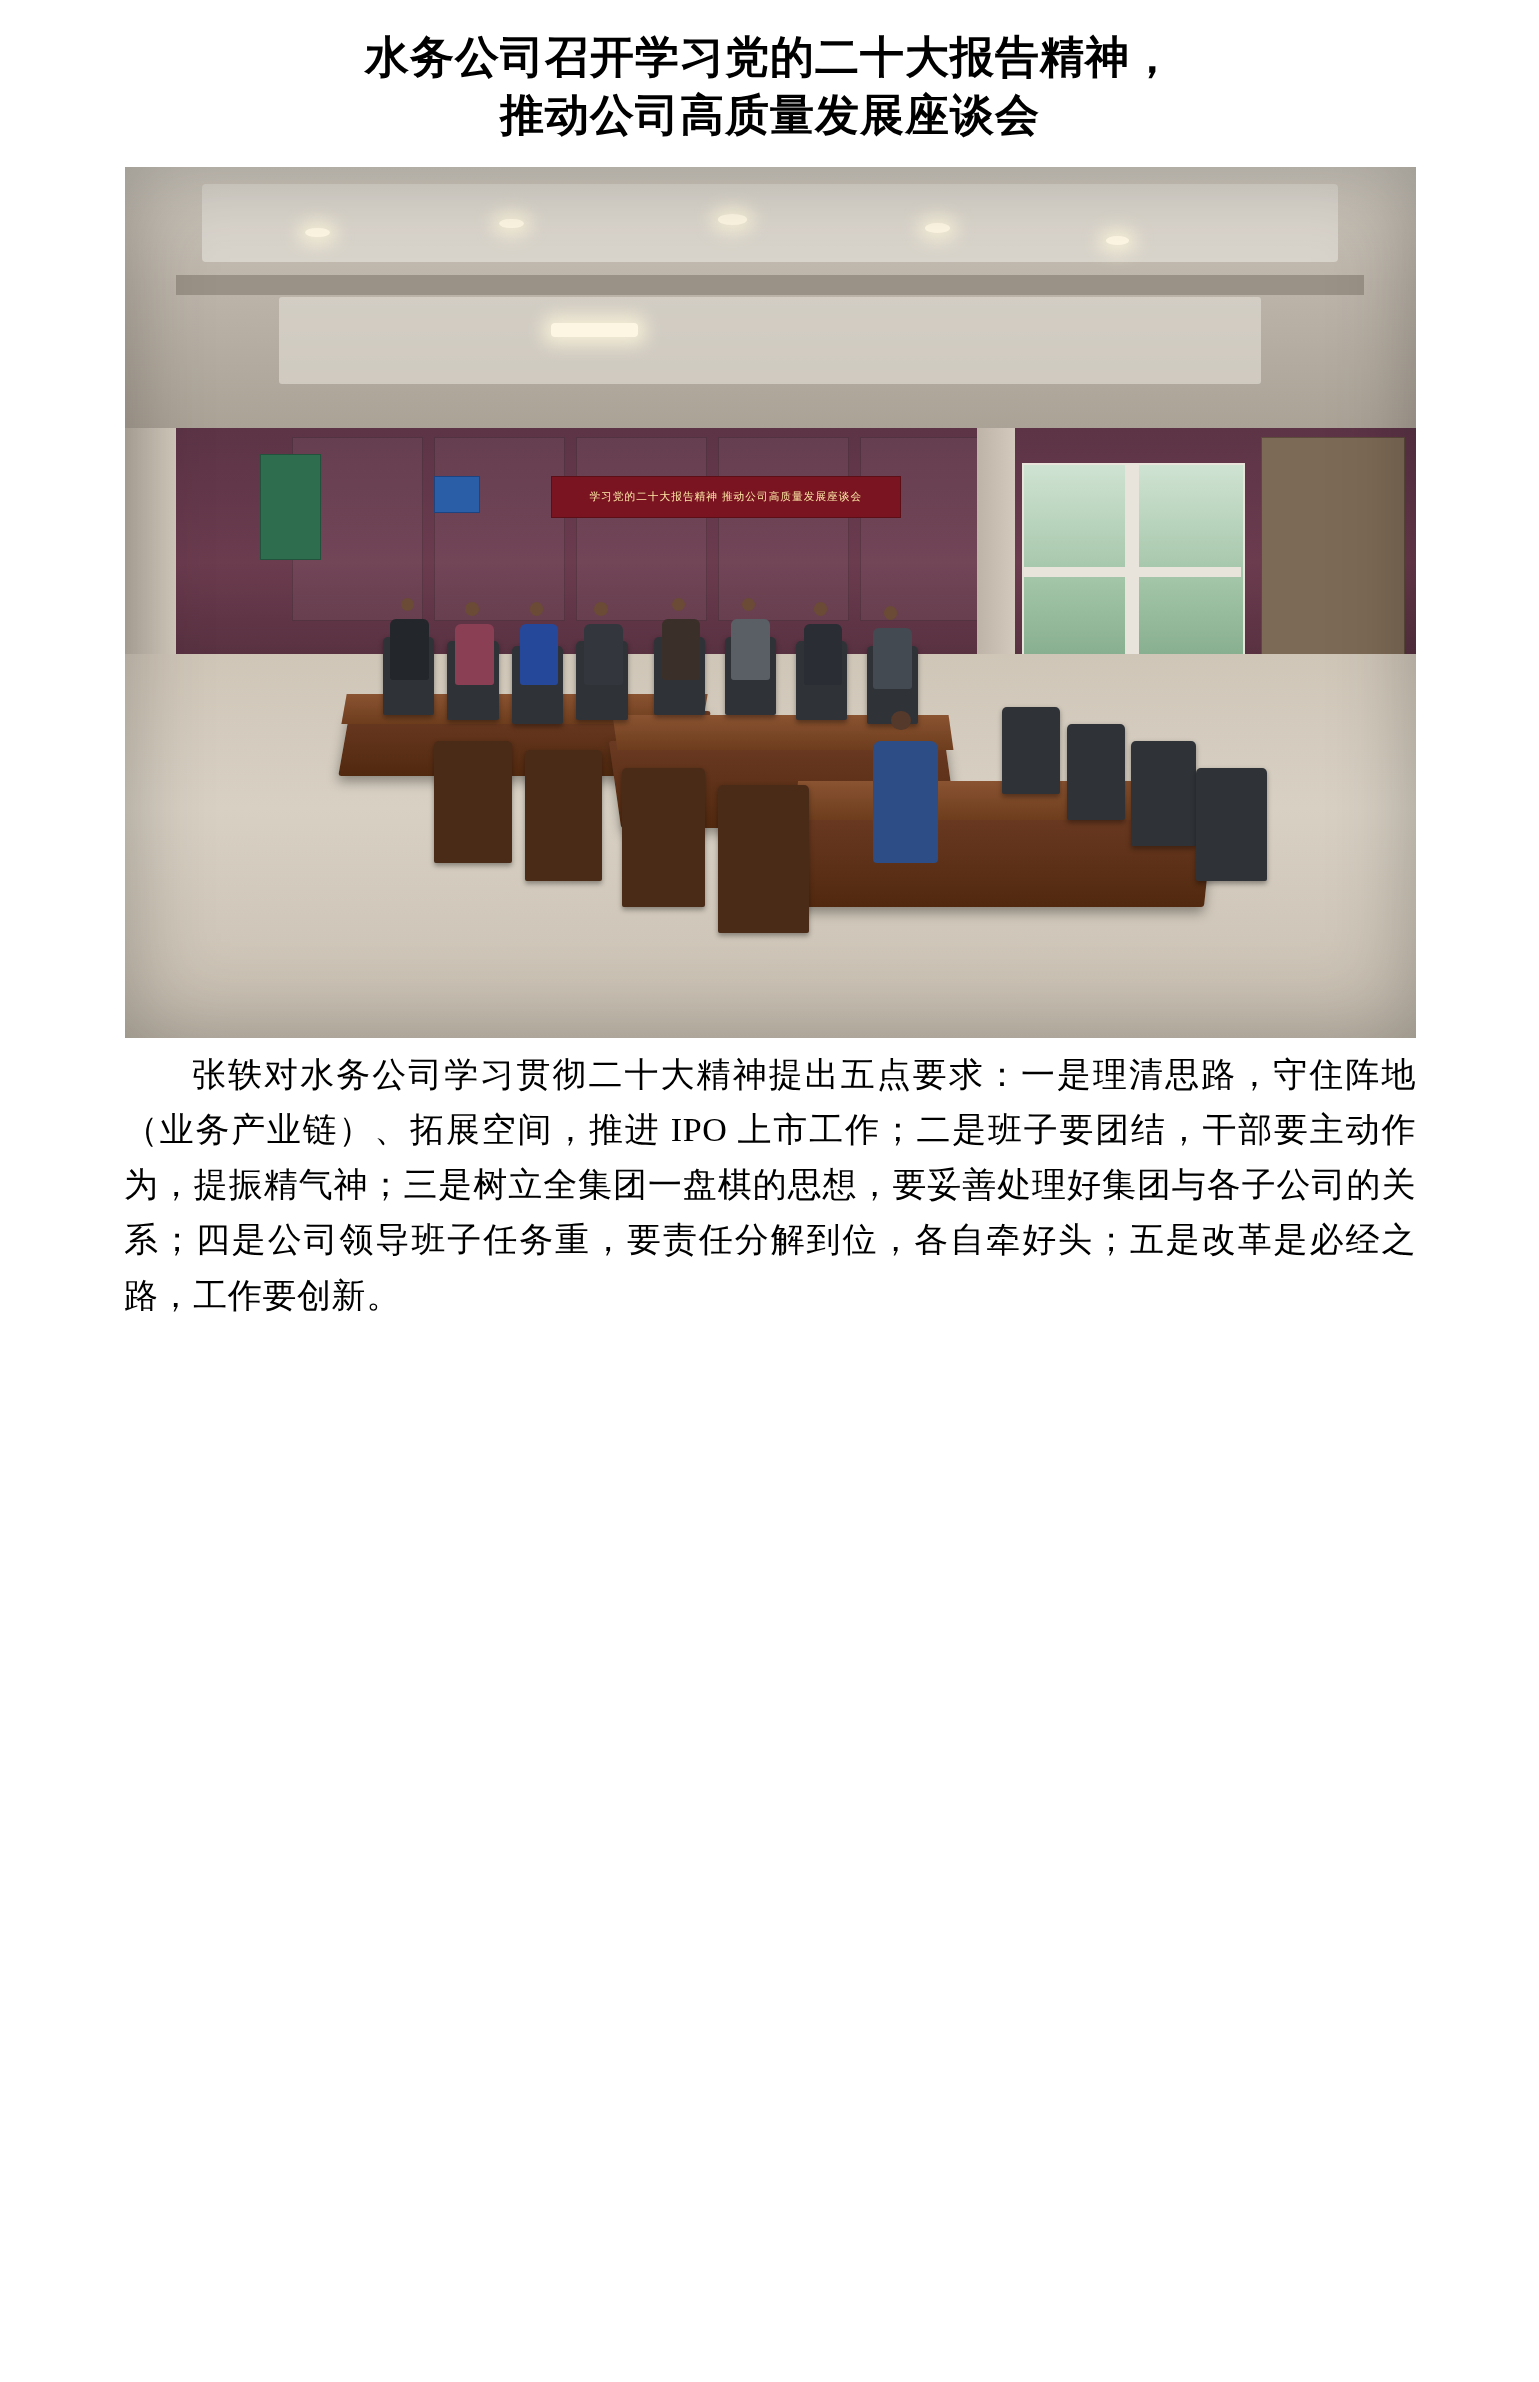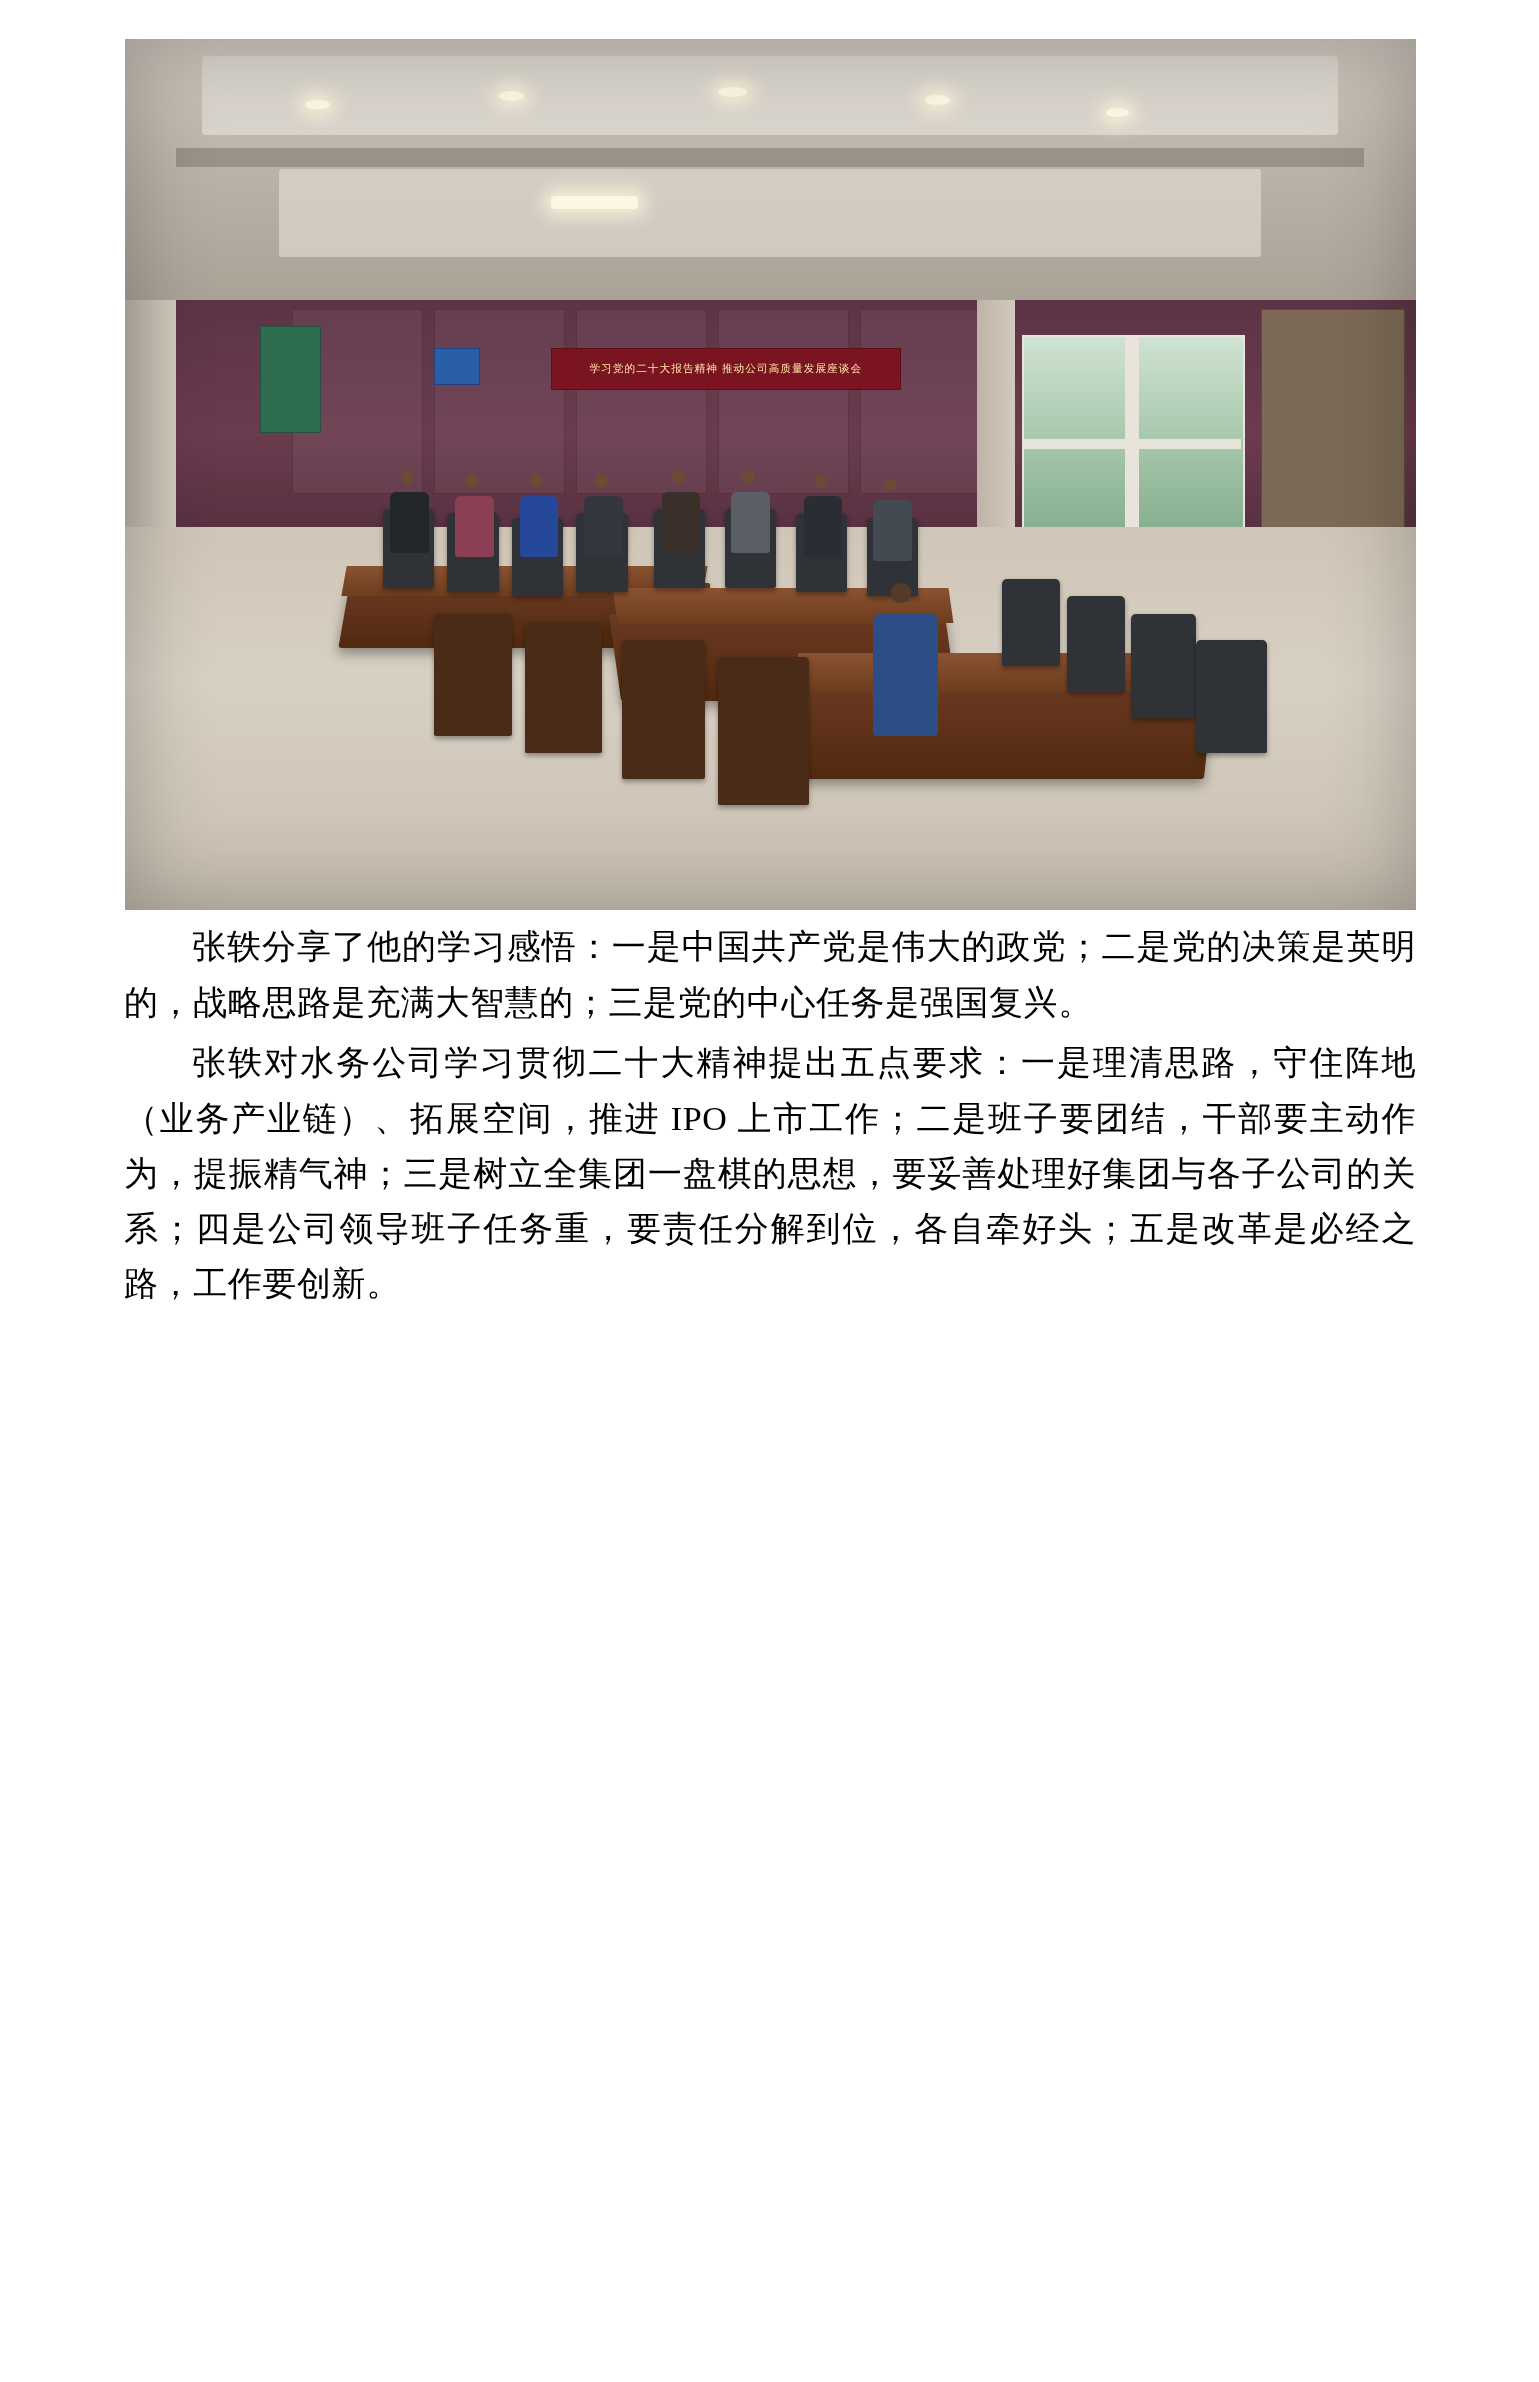--- a/index.html
+++ b/index.html
@@ -134,20 +134,24 @@
     font-size: 34px;
     letter-spacing: 1px;
     padding-right: 68px;
   }
 </style>
 </head>
 <body>
 
 <div class="page">
 
+  <h1 class="doc-title">
+    <span class="title-line">水务公司召开学习党的二十大报告精神，</span>
+    <span class="title-line">推动公司高质量发展座谈会</span>
+  </h1>
 
 
   <div class="figure">
     <div class="photo">
 
       <div class="ph-ceiling"></div>
       <div class="ph-ceilpanel" style="left:6%;top:2%;width:88%;height:9%;border-radius:3.9px;"></div>
       <div class="ph-ceilbeam" style="left:4%;top:12.5%;width:92%;height:2.2%;"></div>
       <div class="ph-ceilpanel" style="left:12%;top:15%;width:76%;height:10%;border-radius:2.9px;opacity:.7;"></div>
       <div class="ph-lamp" style="left:14%;top:7%;width:25px;height:9.7px;"></div>
@@ -226,19 +230,18 @@
       <div class="ph-chair" style="left:83%;top:69%;width:5.5%;height:13%;"></div>
 
       <div class="ph-person" style="left:58%;top:66%;width:5%;height:14%;background:#2c4d86;border-radius:7.8px 7.8px 3.9px 3.9px;"></div>
       <div class="ph-head" style="left:59.4%;top:62.5%;width:19.4px;height:19.4px;background:#55392a;"></div>
 
       <div class="ph-vignette"></div>
     </div>
   </div>
 
   <div class="body-block" style="margin-top:9.7px;">
-    <p class="para">张轶分享了他的学习感悟：一是中国共产党是伟大的政党；二是党的决策是英明的，战略思路是充满大智慧的；三是党的中心任务是强国复兴。</p>
     <p class="para">张轶对水务公司学习贯彻二十大精神提出五点要求：一是理清思路，守住阵地（业务产业链）、拓展空间，推进 IPO 上市工作；二是班子要团结，干部要主动作为，提振精气神；三是树立全集团一盘棋的思想，要妥善处理好集团与各子公司的关系；四是公司领导班子任务重，要责任分解到位，各自牵好头；五是改革是必经之路，工作要创新。</p>
   </div>
 
 
 </div>
 
 
 </body></html>

